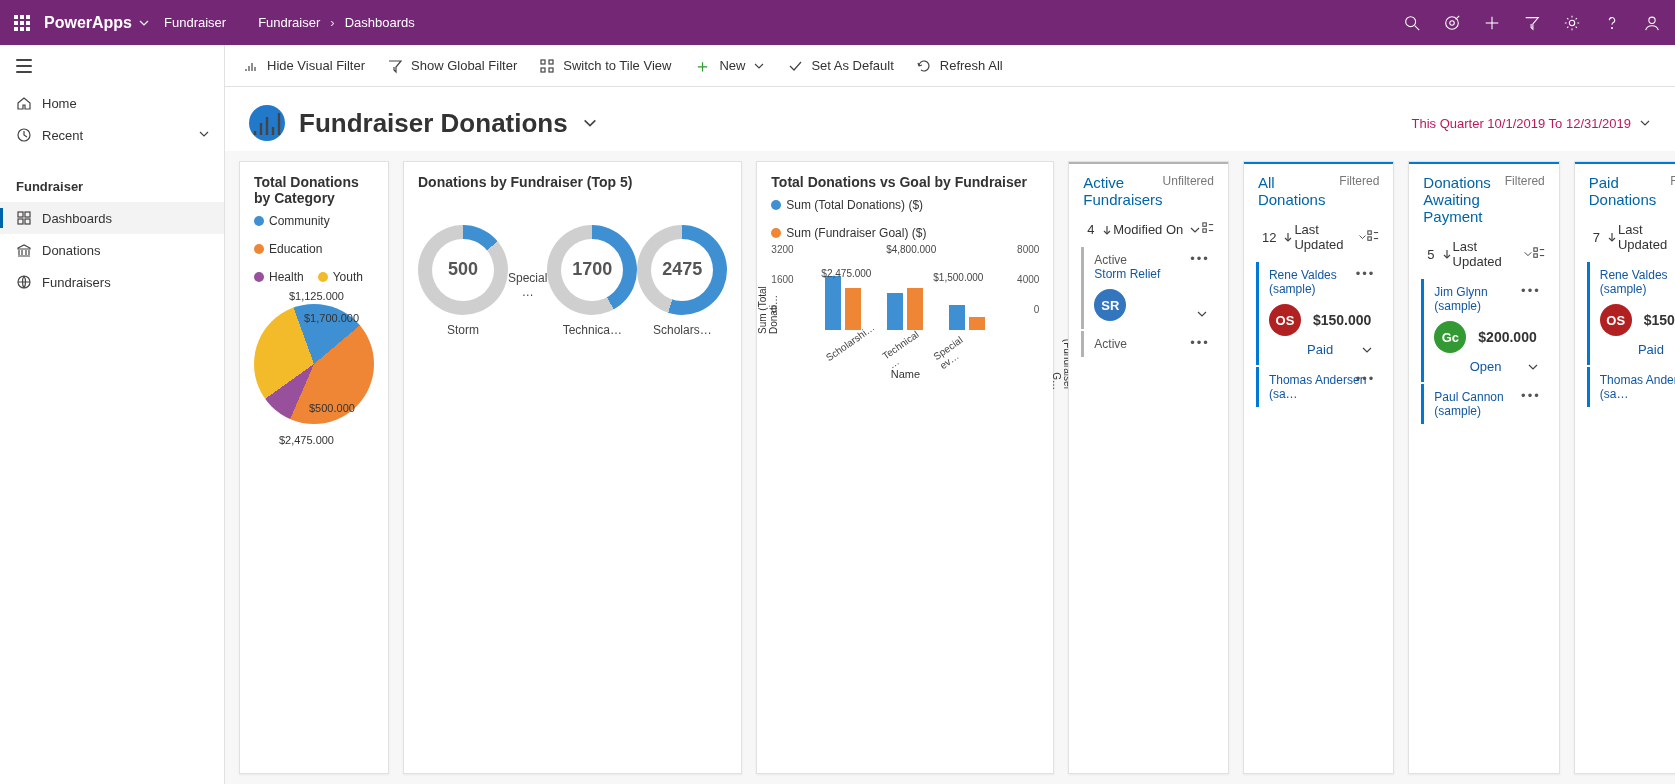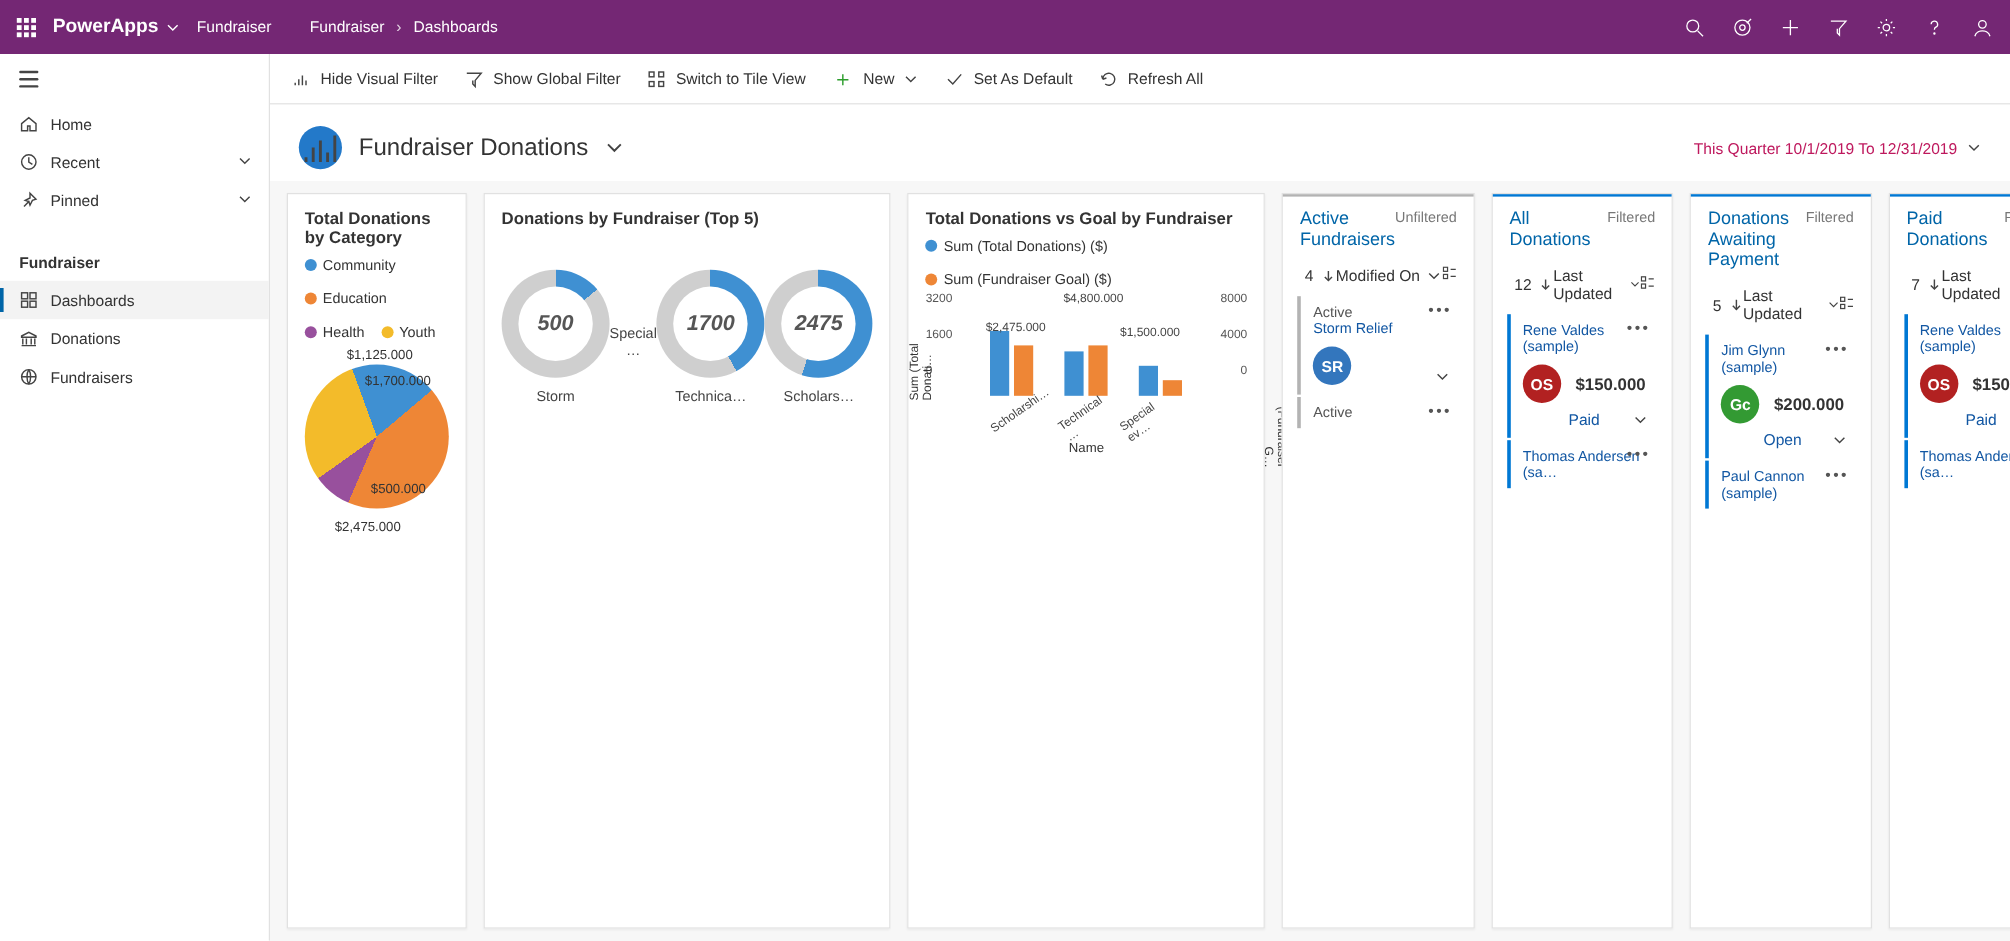--- a/index.html
+++ b/index.html
@@ -32,21 +32,21 @@
 
 .content { flex:1; display:flex; flex-direction:column; overflow:hidden; }
 .cmdbar { border-bottom:1px solid #e1e1e1; height:42px; display:flex; align-items:center; gap: 22px; padding: 0 18px;}
 .cmd { display:flex; align-items:center; gap:8px; cursor:pointer; color:#333; }
 .cmd .plus { color:#2d9d2d; font-size:18px; font-weight:300; }
 
 
 .dash-head { display:flex; align-items:center; justify-content:space-between; padding: 18px 24px 10px 24px; }
 .dash-title-wrap { display:flex; align-items:center; gap:14px; }
 .dash-icon { width:36px; height:36px; border-radius:50%; background:#2379c9; display:flex; align-items:center; justify-content:center; color:#fff;}
-.dash-title { font-size: 20px; font-weight: 400; color:#333; }
+.dash-title { font-size: 26px; font-weight: 700; color:#333; }
 .dash-range { font-size: 13px; color:#be185d; display:flex; align-items:center; gap:8px;}
 
 
 .dash-body { flex:1; overflow:auto; background:#f7f7f7; padding: 10px 14px; display:flex; flex-direction:row; gap:14px; }
 .row { display:flex; gap:14px; }
 .card { background:#fff; border:1px solid #e1e1e1; box-shadow: 0 1px 2px rgba(0,0,0,.06); padding: 12px 14px 8px 14px; position:relative; }
 .card-title { font-size:14px; font-weight:600; margin-bottom:8px; color:#333; }
 .chart-row .card { flex:1; min-height:210px; }
 
 
@@ -56,21 +56,21 @@
 
 
 .pie-wrap { display:flex; align-items:center; justify-content:center; position:relative; height:160px;}
 .pie { width:120px; height:120px; border-radius:50%; }
 .pie-label { position:absolute; font-size:11px;  }
 
 
 .donuts { display:flex; justify-content:space-around; align-items:center; height:165px; }
 .donut { width:90px; height:90px; border-radius:50%; position:relative; display:flex; align-items:center; justify-content:center; }
 .donut::after { content:""; position:absolute; inset:14px; background:#fff; border-radius:50%; }
-.donut-val { position:relative; z-index:1; font-size:18px; font-weight:600; color:#555;font-style:italic;}
+.donut-val { position:relative; z-index:1; font-size:18px; font-weight:600; color:#555;}
 .donut-lbl { font-size:12px; margin-top:8px; text-align:center; color:#444;}
 
 
 .barchart { display:flex; align-items:flex-end; gap:26px; height:80px; justify-content:center; margin:6px 0; position:relative;}
 .barpair { display:flex; align-items:flex-end; gap:4px; }
 .bar { width:16px; background:#3f90d2; }
 .bar.g2 { background:#ee8636; }
 .bar-ann { position:absolute; font-size:10px; color:#444;}
 .axis-lbls { display:flex; justify-content:space-around; font-size:10px; color:#444; margin-top:4px;}
 
@@ -184,31 +184,20 @@
           <svg viewBox="0 0 16 16">
             <circle cx="8" cy="8" r="6"></circle>
             <polyline points="8,4 8,8 11,10"></polyline>
           </svg>
         </span>
       <span>Recent</span>
       <span class="chev"><svg class="chevsvg" viewBox="0 0 12 12">
             <polyline points="2,4 6,8 10,4"></polyline>
           </svg></span>
     </div>
-    <div class="sb-item">
-      <span class="icn">
-          <svg viewBox="0 0 16 16">
-            <path d="M9 2l5 5-3 1-2 4-1-3-4 4 4-4-3-1 4-2z"></path>
-          </svg>
-        </span>
-      <span>Pinned</span>
-      <span class="chev"><svg class="chevsvg" viewBox="0 0 12 12">
-            <polyline points="2,4 6,8 10,4"></polyline>
-          </svg></span>
-    </div>
     <div style="height:14px"></div>
     <div class="sb-section-title">Fundraiser</div>
     <div class="sb-item active">
       <span class="icn">
           <svg viewBox="0 0 16 16">
             <rect x="2" y="2" width="5" height="5"></rect>
             <rect x="9" y="2" width="5" height="5"></rect>
             <rect x="2" y="9" width="5" height="5"></rect>
             <rect x="9" y="9" width="5" height="5"></rect>
           </svg>

